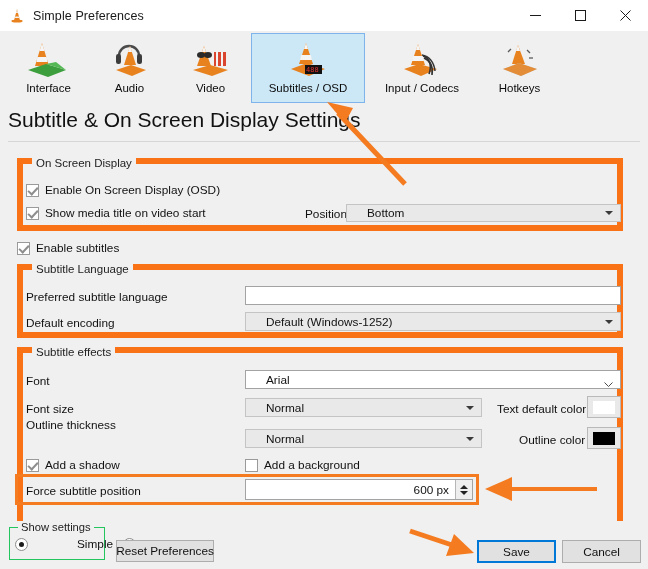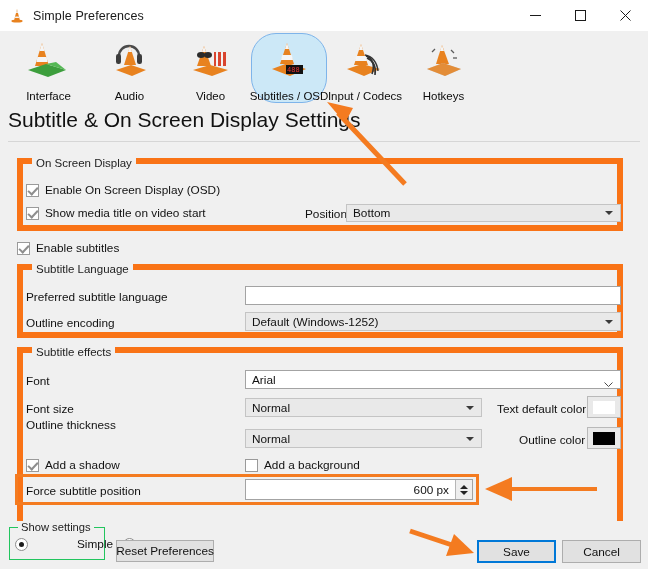--- a/index.html
+++ b/index.html
@@ -66,23 +66,23 @@
     background: #cce8f7;
     border: 1px solid #7eb4ea;
   }
   .tbtn .ticon {
     height: 42px; width: 52px;
     display:flex; align-items:flex-end; justify-content:center;
     position: relative;
   }
   .tbtn .tlabel {
     font-size: 11.5px; color: #0b0b0b;
-    margin-top: 10px; white-space: nowrap;
-  }
-  .tbtn.wide { width: 76px; border-radius: 25px; }
+    margin-top: 2px; white-space: nowrap;
+  }
+  .tbtn.wide { width: 114px; }
 
   
   .page-title {
     position: absolute; left: 8px; top: 108px;
     font-size: 21px; color: #111;
     letter-spacing: 0;
   }
   .title-rule {
     position: absolute; left: 8px; top: 141px;
     width: 632px; height: 1px; background: #d6d6d6;
@@ -151,21 +151,21 @@
   .radio .rtext { font-size: 11.8px; color: #111; }
 
   
   .combo {
     position: absolute;
     box-sizing: border-box;
     background: #e9e9e9;
     border: 1px solid #c4c4c4;
     display: flex; align-items: center;
     font-size: 11.8px; color: #111;
-    padding-left: 6px;
+    padding-left: 20px;
   }
   .combo .arrow {
     position: absolute; right: 7px; top: 50%;
     width: 0; height: 0;
     margin-top: -2px;
     border-left: 4px solid transparent;
     border-right: 4px solid transparent;
     border-top: 4px solid #3a3a3a;
   }
   .combo.white {
@@ -425,21 +425,21 @@
 
   <div class="group" style="left:17px; top:264px; width:606px; height:74px;">
     <div class="group-title">Subtitle Language</div>
   </div>
 
   <div class="lbl" style="left:26px; top:290px;">Preferred subtitle language</div>
   <div class="textfield" style="left:245px; top:286px; width:376px; height:19px;">
     <span></span>
   </div>
 
-  <div class="lbl" style="left:26px; top:316px;">Outline encoding</div>
+  <div class="lbl" style="left:26px; top:316px;">Default encoding</div>
   <div class="combo" style="left:245px; top:312px; width:376px; height:19px;">
     <span>Default (Windows-1252)</span>
     <span class="arrow"></span>
   </div>
 
   <div class="group" style="left:17px; top:347px; width:606px; height:208px;">
     <div class="group-title">Subtitle effects</div>
   </div>
 
   <div class="lbl" style="left:26px; top:374px;">Font</div>

